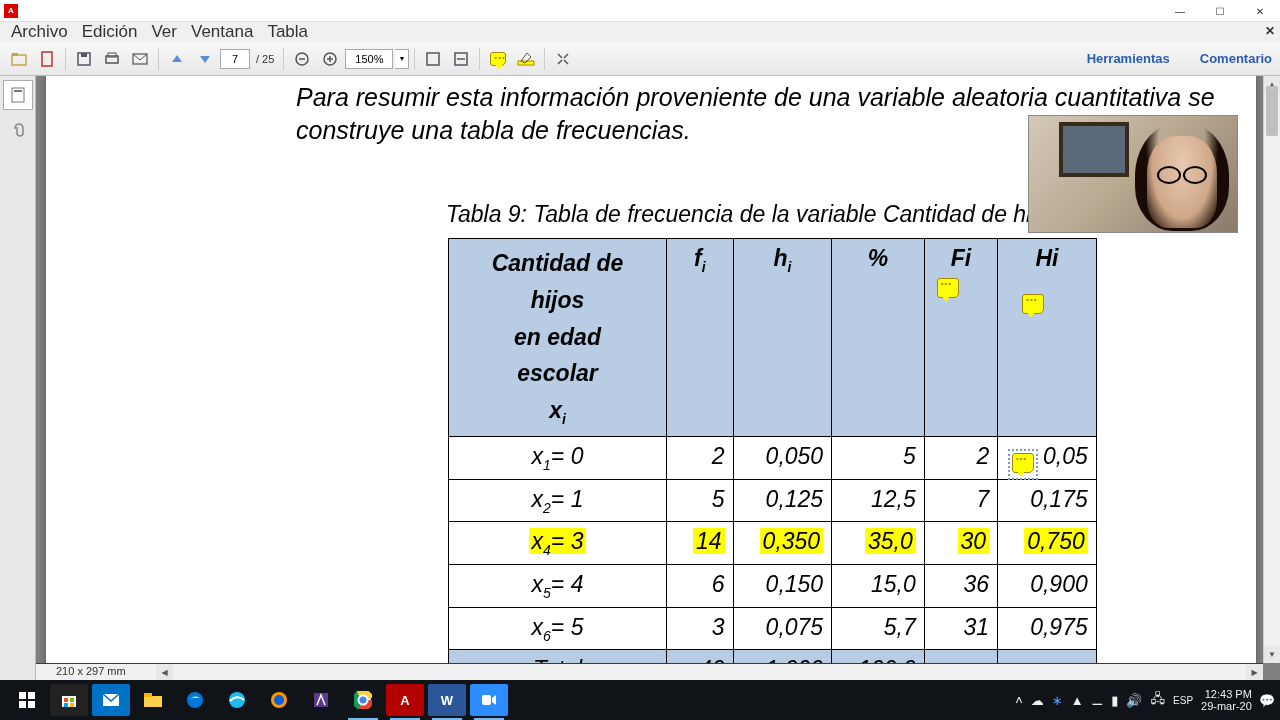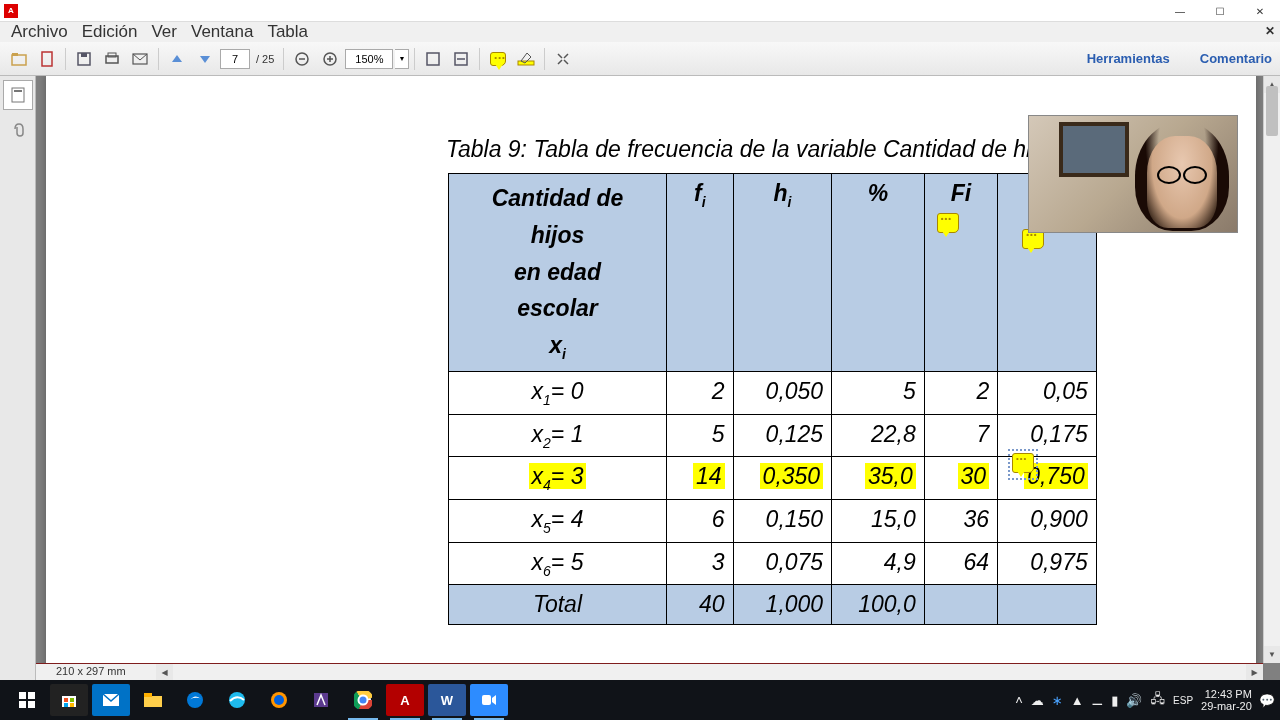--- a/index.html
+++ b/index.html
@@ -209,20 +209,24 @@
     </div>
   <div class="side-icon">
       <svg width="16" height="16">
         <path d="M5 8 Q5 3 9 3 Q13 3 13 8 L13 12 Q13 15 10 15 Q7 15 7 12 L7 6" fill="none" stroke="#888" stroke-width="1.5"></path>
       </svg>
     </div>
 </div>
 
 <div class="docarea">
   <div class="page">
+    <div class="intro">
+      <span>Para resumir esta información proveniente de una variable aleatoria cuantitativa se</span><br>
+      <span>construye una tabla de frecuencias.</span>
+    </div>
     <div class="caption">Tabla 9: Tabla de frecuencia de la variable Cantidad de hijos.</div>
 
     <table class="freq-table">
       <thead>
         <tr>
           <th class="col-xi">
             <span>Cantidad de hijos</span><br>
             <span>en edad escolar</span><br>
             <span>x</span><span class="sub">i</span>
           </th>
@@ -239,21 +243,21 @@
             <td class="r">2</td>
             <td class="r">0,050</td>
             <td class="r">5</td>
             <td class="r">2</td>
             <td class="r">0,05</td>
           </tr>
           <tr>
             <td>x<span class="sub">2</span>= 1</td>
             <td class="r">5</td>
             <td class="r">0,125</td>
-            <td class="r">22,8</td>
+            <td class="r">12,5</td>
             <td class="r">7</td>
             <td class="r">0,175</td>
           </tr>
           <tr>
             <td><span class="hl">x<span class="sub">4</span>= 3</span></td>
             <td class="r"><span class="hl">14</span></td>
             <td class="r"><span class="hl">0,350</span></td>
             <td class="r"><span class="hl">35,0</span></td>
             <td class="r"><span class="hl">30</span></td>
             <td class="r"><span class="hl">0,750</span></td>
@@ -263,22 +267,22 @@
             <td class="r">6</td>
             <td class="r">0,150</td>
             <td class="r">15,0</td>
             <td class="r">36</td>
             <td class="r">0,900</td>
           </tr>
           <tr>
             <td>x<span class="sub">6</span>= 5</td>
             <td class="r">3</td>
             <td class="r">0,075</td>
-            <td class="r">4,9</td>
-            <td class="r">64</td>
+            <td class="r">5,7</td>
+            <td class="r">31</td>
             <td class="r">0,975</td>
           </tr>
           <tr class="total">
             <td>Total</td>
             <td class="r">40</td>
             <td class="r">1,000</td>
             <td class="r">100,0</td>
             <td class="r"></td>
             <td class="r"></td>
           </tr>

